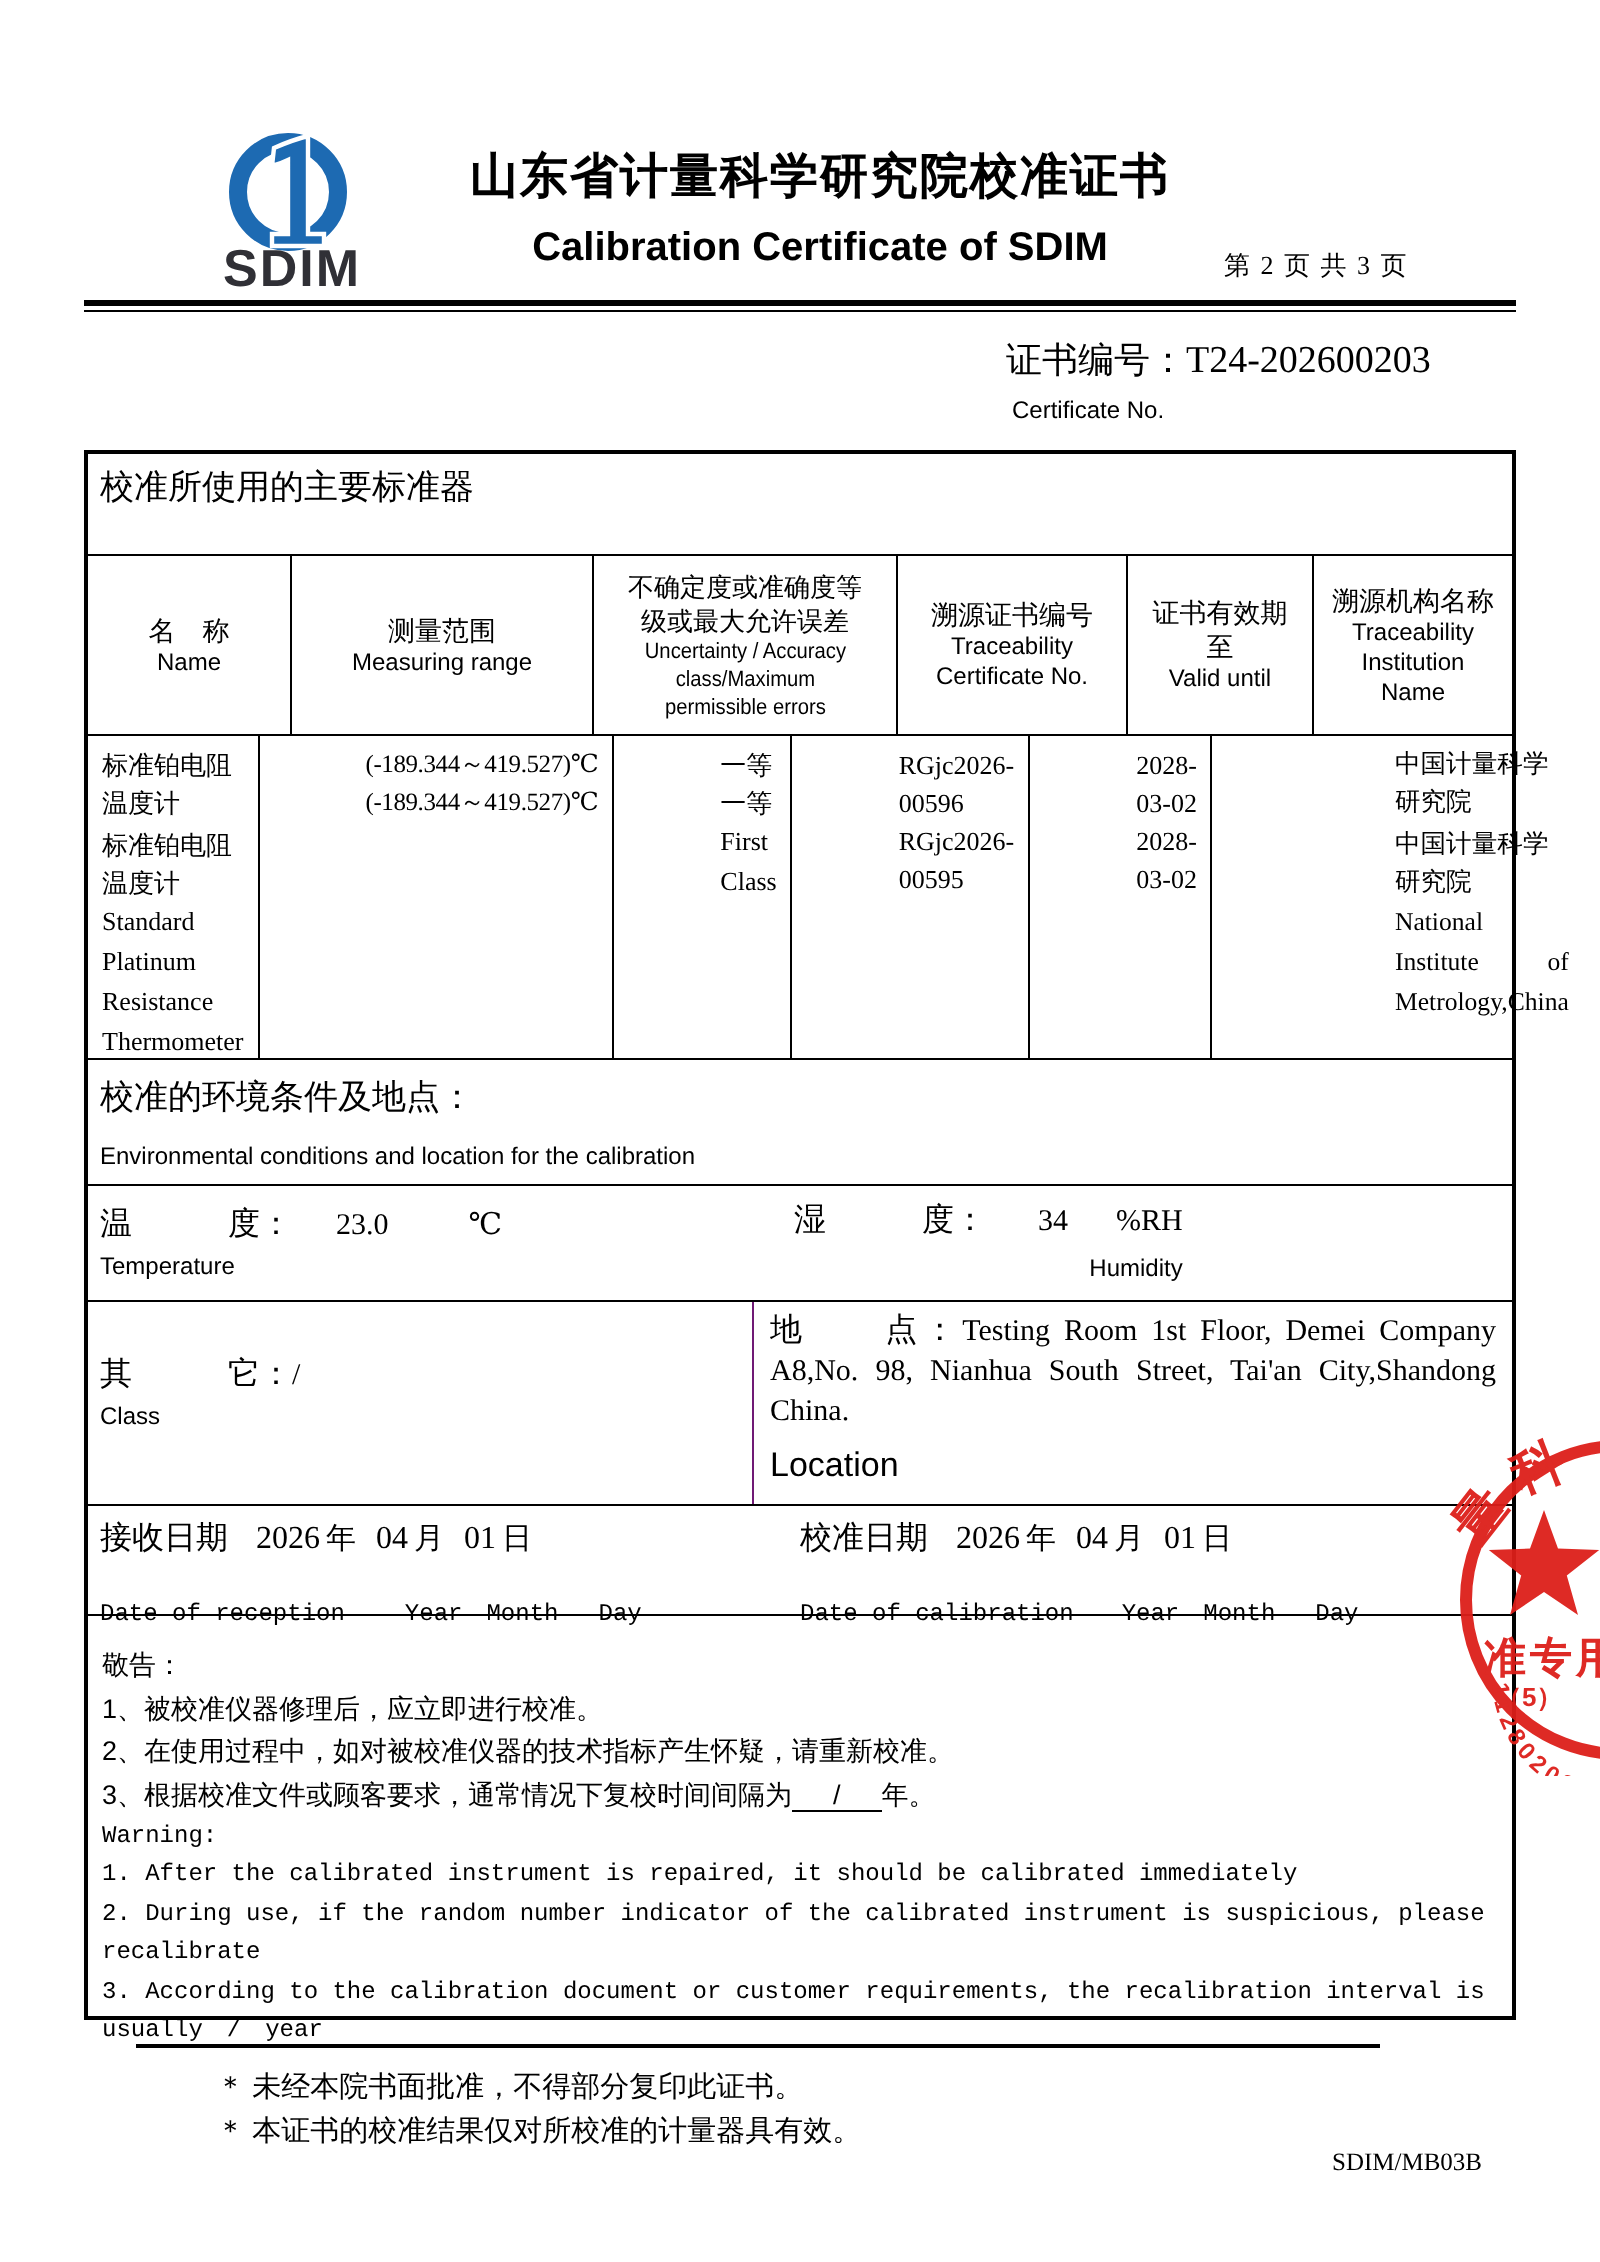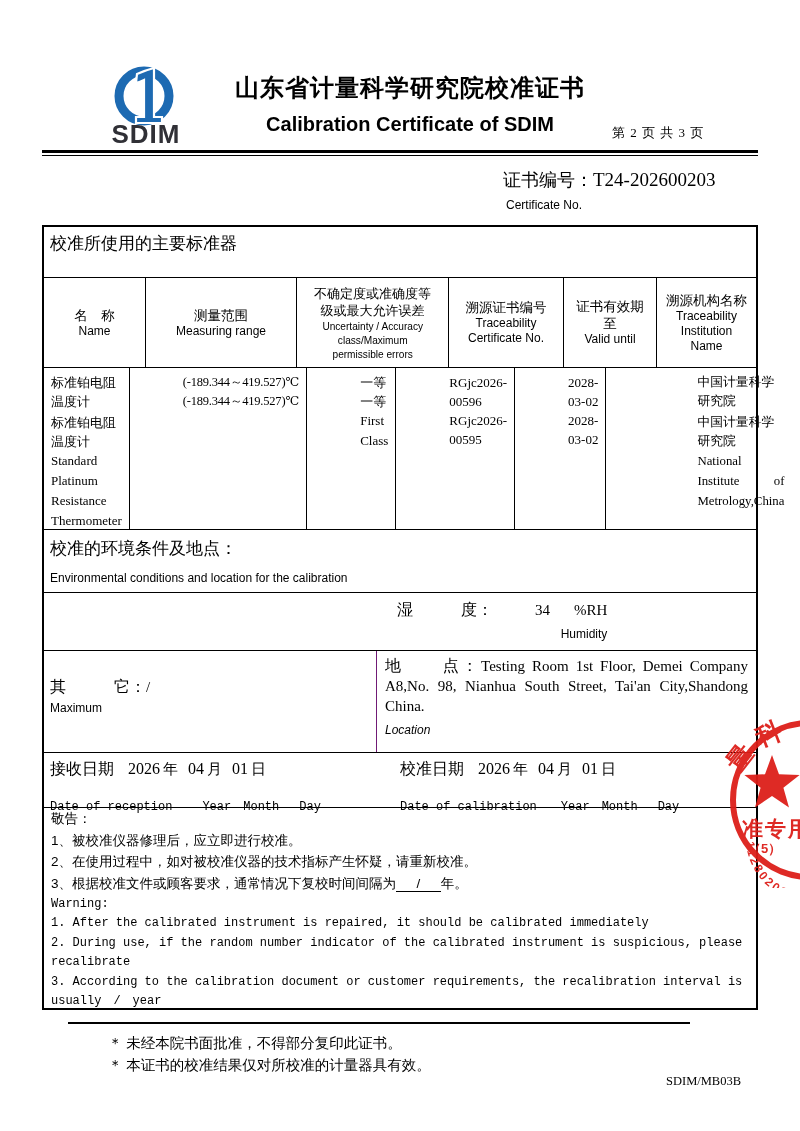--- a/index.html
+++ b/index.html
@@ -64,41 +64,41 @@
 
   .r4{height:63px;padding:7px 6px 0 6px;}
   .r4 .sec-en{margin-top:11px;}
 
   .r5{height:58px;}
   .env-label{font-family:var(--sans);font-size:16px;}
   .env-val{font-family:var(--serif);font-size:15px;}
   .env-cap{font-family:var(--sans);font-size:12px;margin-top:3px;}
   .temp-block{position:absolute;left:6px;top:9px;}
   .hum-block{position:absolute;left:353px;top:7px;}
-  .ml22{margin-left:22px;} .ml40{margin-left:40px;} .ml26{margin-left:42px;} .ml24{margin-left:24px;}
+  .ml22{margin-left:22px;} .ml40{margin-left:40px;} .ml26{margin-left:26px;} .ml24{margin-left:24px;}
 
   .r6{height:102px;display:flex;}
   .oc-left{width:333px;border-right:1px solid #701a75;padding:26px 6px 0 6px;}
   .oc-right{flex:1;padding:5px 8px 0 8px;}
   .loc-text{font-family:var(--serif);font-size:15px;line-height:20px;text-align:justify;}
   .loc-text .env-label{font-size:16px;}
-  .loc-cap{font-family:var(--sans);font-size:12px;margin-top:7px;font-style:italic;}
+  .loc-cap{font-family:var(--sans);font-size:17px;margin-top:7px;}
 
   .r7{height:55px;}
   .date-block{position:absolute;top:6px;}
   .db-left{left:6px;} .db-right{left:356px;}
   .date-line .env-label{font-size:16px;}
   .date-val{font-family:var(--serif);font-size:16px;}
   .date-unit{font-family:var(--sans);font-size:15px;margin-left:3px;}
   .dv1{margin-left:14px;} .dv2{margin-left:10px;} .dv3{margin-left:10px;}
   .date-cap{font-family:Liberation Mono, monospace;font-size:12px;margin-top:20px;}
   .cap-y{margin-left:30px;} .cap-m{margin-left:12px;} .cap-d{margin-left:20px;}
   .db-right .cap-y{margin-left:24px;}
 
-  .r8{flex:1;padding:0 8px 0 7px;}
+  .r8{flex:1;padding:14px 8px 0 7px;}
   .warn-zh{font-family:var(--sans);font-size:13.5px;line-height:21.5px;}
   .blank-slash{border-bottom:1px solid #000;padding:0 7px;}
   .warn-en{font-family:var(--mono);font-size:12px;line-height:19.4px;margin-top:1px;}
 
   
   .stamp{position:absolute;left:700px;top:710px;width:100px;height:178px;overflow:hidden;opacity:.95;pointer-events:none;}
   .stamp svg{position:absolute;left:0;top:0;}
 
   
   .fsep{position:absolute;left:68px;top:1022px;width:622px;border-top:2px solid #000;}
@@ -196,34 +196,40 @@
         <div class="p en-block jst">National Institute of Metrology,China</div>
       </div>
     </div>
 
     <div class="row r4">
       <div class="sec-zh">校准的环境条件及地点：</div>
       <div class="sec-en">Environmental conditions and location for the calibration</div>
     </div>
 
     <div class="row r5">
+      <div class="temp-block">
+        <div class="date-line">
+          <span class="env-label">温　　　度：</span><span class="env-val ml22">23.0</span><span class="env-val ml40">℃</span>
+        </div>
+        <div class="env-cap">Temperature</div>
+      </div>
       <div class="hum-block">
         <div class="date-line">
           <span class="env-label">湿　　　度：</span><span class="env-val ml26">34</span><span class="env-val ml24">%RH</span>
         </div>
         <div class="env-cap" style="margin-top:6px;text-align:right;">Humidity</div>
       </div>
     </div>
 
     <div class="row r6">
       <div class="oc-left">
         <div class="date-line">
           <span class="env-label">其　　　它：</span><span class="env-val">/</span>
         </div>
-        <div class="env-cap">Maximum</div>
+        <div class="env-cap">Class</div>
       </div>
       <div class="oc-right">
         <div class="loc-text">
           <span class="env-label">地　　点：</span><span>Testing Room 1st Floor, Demei Company A8,No. 98, Nianhua South Street, Tai'an City,Shandong China.</span>
         </div>
         <div class="loc-cap">Location</div>
       </div>
     </div>
 
     <div class="row r7">

